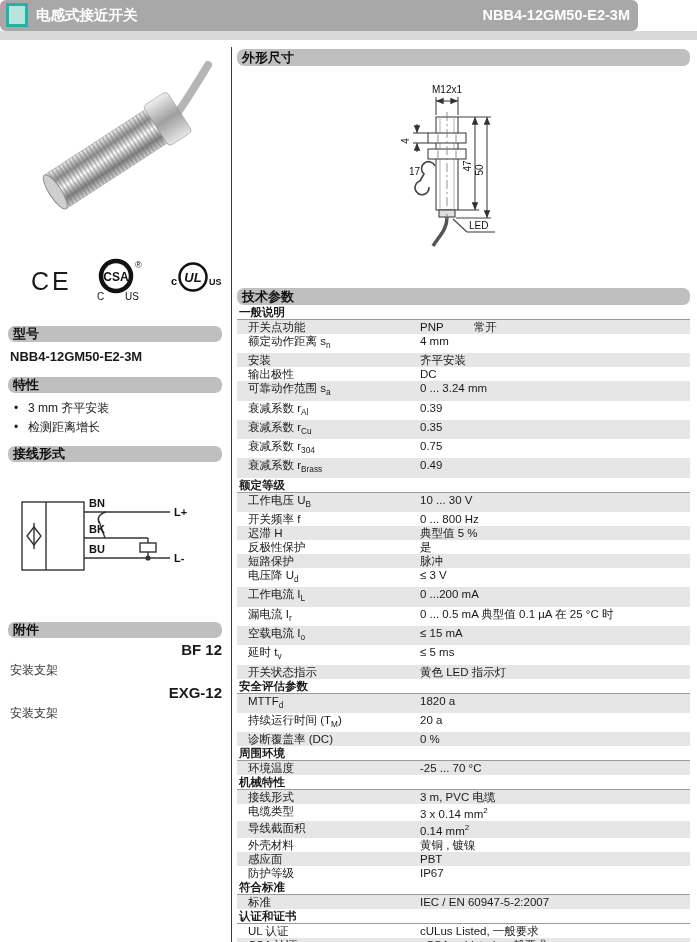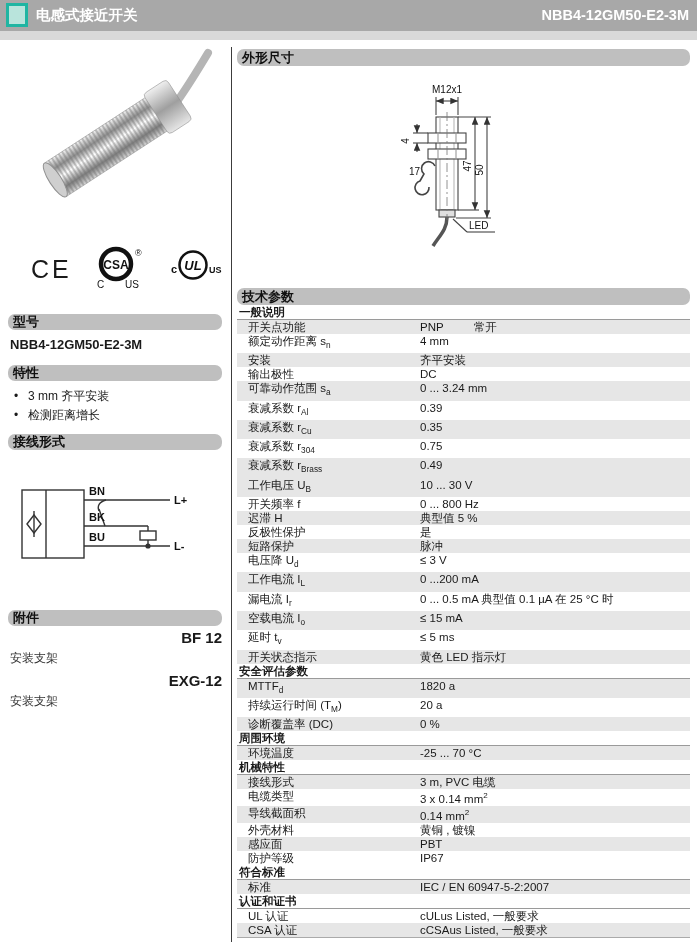--- a/index.html
+++ b/index.html
@@ -1,29 +1,29 @@
 <!DOCTYPE html>
 <html><head>
 <meta charset="utf-8">
 <style>
   * { margin:0; padding:0; box-sizing:border-box; }
   html,body { background:#fff; }
   body { font-family:"Liberation Sans","DejaVu Sans",sans-serif; color:#1a1a1a; }
   .page { position:relative; width:697px; height:942px; background:#fff; overflow:hidden; }
 
   
-  .topbar { position:absolute; left:0; top:0; width:697px; height:31px; background:#a8a8a8; }
+  .topbar { position:absolute; left:0; top:0; width:638px; height:31px; background:#a8a8a8;border-radius:6px; }
   .brand-sq { position:absolute; left:6px; top:3px; width:22px; height:24px; background:#b9e4dc; border:3px solid #1fb5a2; }
   .topbar-title { position:absolute; left:36px; top:0; height:31px; line-height:31px; color:#fff; font-weight:bold; font-size:14.5px; }
   .topbar-model { position:absolute; right:8px; top:0; height:31px; line-height:31px; color:#fff; font-weight:bold; font-size:14.5px; }
   .subband { position:absolute; left:0; top:31px; width:697px; height:9px; background:#d9d9d9; }
   .vdivider { position:absolute; left:231px; top:47px; width:1px; height:895px; background:#3c3c3c; }
 
   
-  .leftcol  { position:absolute; left:8px;  top:33px; width:214px; }
+  .leftcol  { position:absolute; left:8px;  top:45px; width:214px; }
   .rightcol { position:absolute; left:237px; top:45px; width:453px; }
 
   .secbar { background:#bfbfbf; height:16px; line-height:16px; font-size:13px; font-weight:bold; color:#101010; padding-left:5px;border-radius:7px; }
   .rightcol .secbar { height:17px; line-height:17px; }
 
   
   .product-wrap { margin:8px 0 0 18px; width:190px; height:195px; }
   .logos { display:flex; align-items:center; gap:14px; margin:8px 0 0 22px; height:48px; }
   .model-name { font-size:13px; font-weight:bold; padding:7px 0 0 2px; }
   .feat-list { list-style:none; margin:6px 0 0 4px; }
@@ -242,20 +242,21 @@
           <div class="t-value">0.35</div>
         </div>
         <div class="t-row">
           <div class="t-label">衰减系数 r<sub>304</sub></div>
           <div class="t-value">0.75</div>
         </div>
         <div class="t-row shade">
           <div class="t-label">衰减系数 r<sub>Brass</sub></div>
           <div class="t-value">0.49</div>
         </div>
+        <div class="t-sec-h">额定等级</div>
         <div class="t-row shade">
           <div class="t-label">工作电压  U<sub>B</sub></div>
           <div class="t-value">10 ... 30 V</div>
         </div>
         <div class="t-row">
           <div class="t-label">开关频率 f</div>
           <div class="t-value">0 ... 800 Hz</div>
         </div>
         <div class="t-row shade">
           <div class="t-label">迟滞 H</div>

